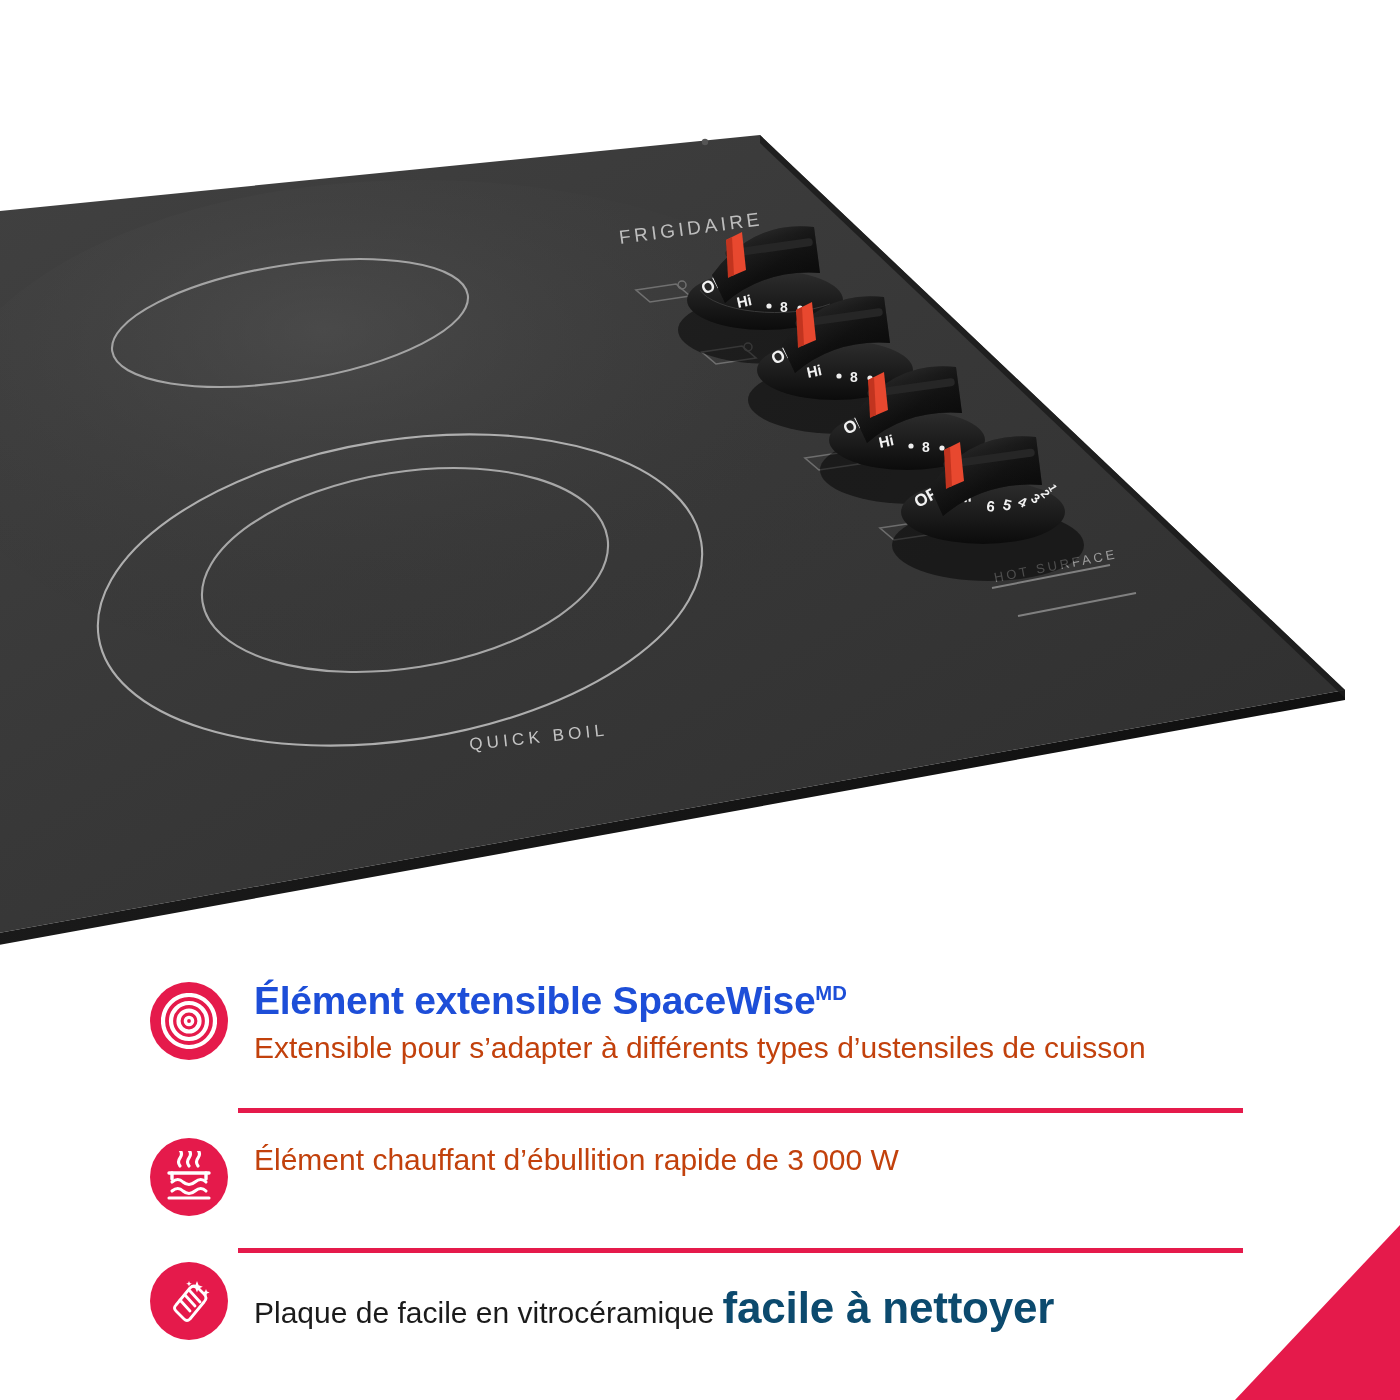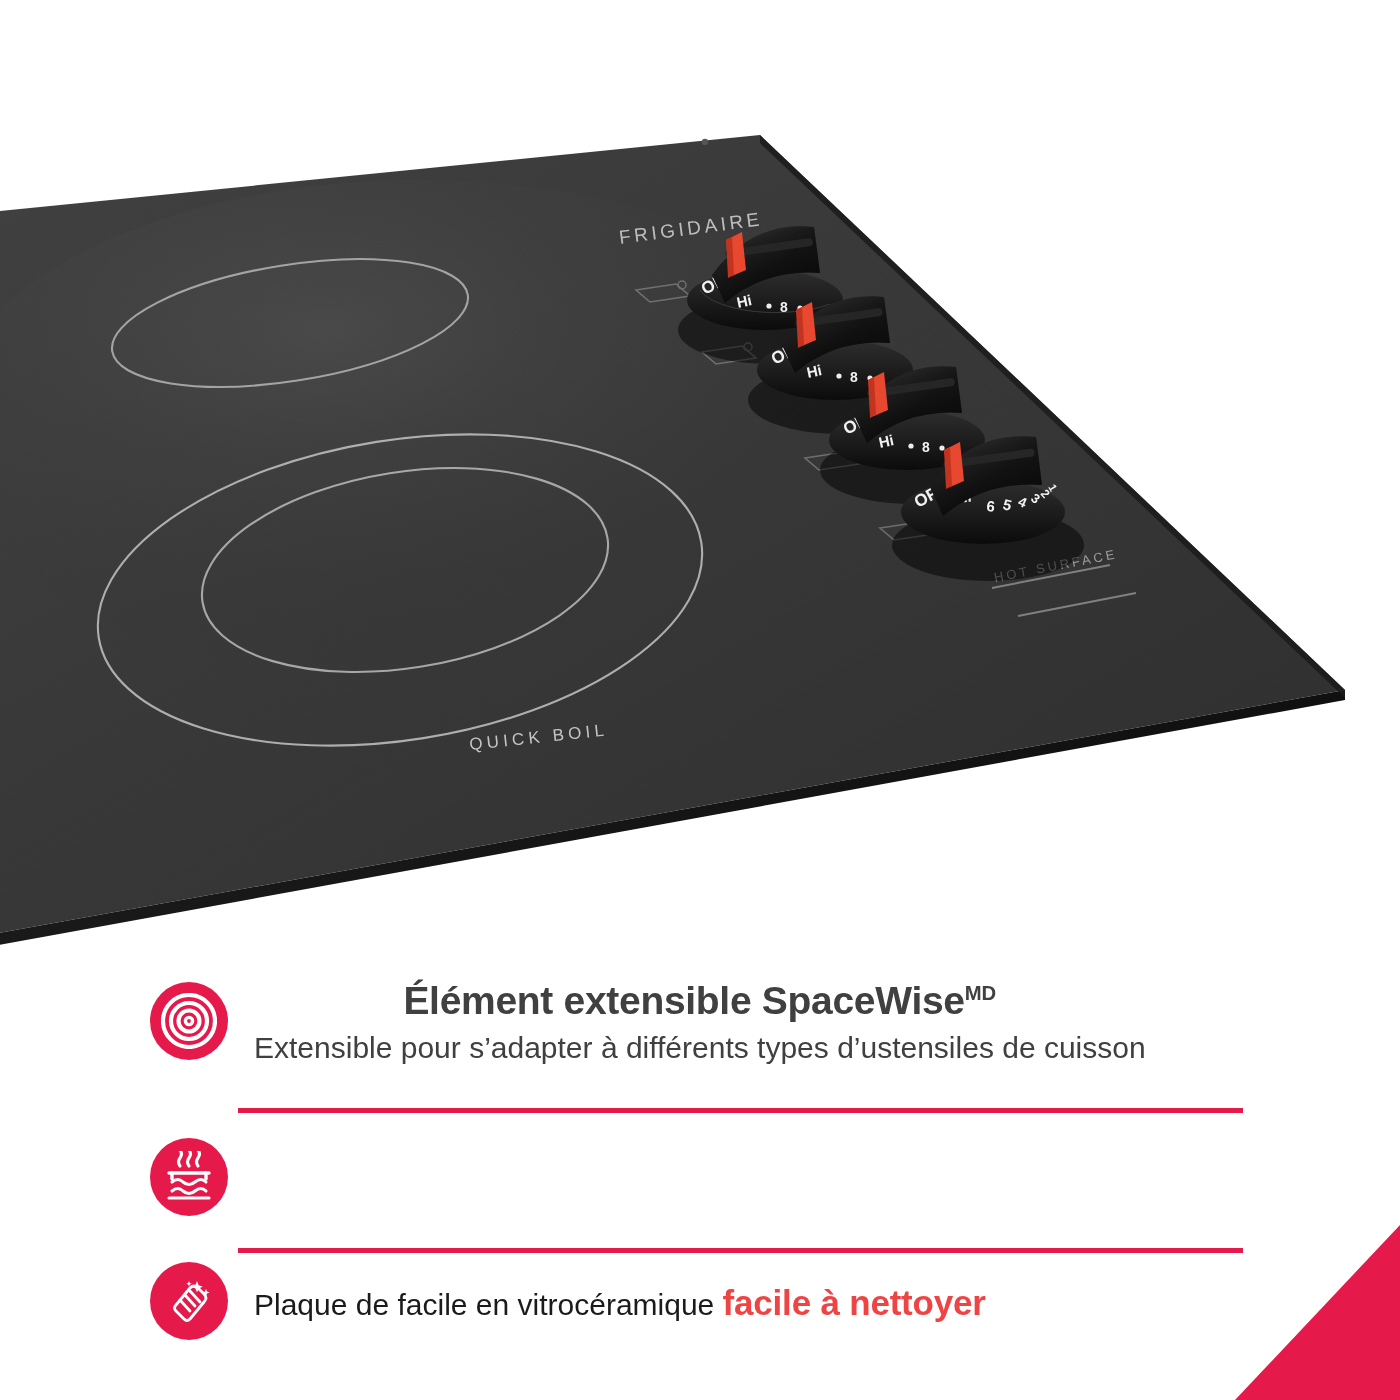--- a/index.html
+++ b/index.html
@@ -63,53 +63,52 @@
   .badge svg { display: block; }
 
   .feature-text {
     margin-left: 26px;
     padding-top: 2px;
   }
 
   .feat-title {
     font-size: 39px;
     font-weight: bold;
-    color: #404040;
+    color: #1d4ed8;
     letter-spacing: -0.3px;
     line-height: 1.08;
     white-space: nowrap;
-    text-align: center;
   }
   .feat-title sup {
     font-size: 0.52em;
     vertical-align: super;
     font-weight: bold;
     letter-spacing: 0;
   }
   .feat-sub {
     font-size: 30px;
-    color: #404040;
+    color: #c2410c;
     line-height: 1.2;
     margin-top: 8px;
     white-space: nowrap;
     font-weight: 400;
   }
   .row-2 .feat-sub { margin-top: 10px; }
 
   .feat-single {
     font-size: 30px;
     color: #1b1b1b;
     line-height: 1.2;
     white-space: nowrap;
     padding-top: 20px;
   }
   .feat-single b {
     font-weight: bold;
-    font-size: 35px;
-    color: #ef4444;
+    font-size: 44px;
+    color: #0c4a6e;
     letter-spacing: -0.2px;
   }
 
   .divider {
     position: absolute;
     left: 238px;
     width: 1005px;
     height: 5px;
     background: #E51A4B;
   }
@@ -324,20 +323,21 @@
           </g>
           <path d="M6,22 h40" stroke="#fff" stroke-width="3.4" stroke-linecap="round" fill="none"></path>
           <path d="M9,22 v6 M43,22 v6" stroke="#fff" stroke-width="3.4" stroke-linecap="round" fill="none"></path>
           <path d="M9,31 q6,-5 11,0 q6,5 12,0 q6,-5 11,0" stroke="#fff" stroke-width="3.1" fill="none" stroke-linecap="round"></path>
           <path d="M9,40 q6,-5 11,0 q6,5 12,0 q6,-5 11,0" stroke="#fff" stroke-width="3.1" fill="none" stroke-linecap="round"></path>
           <path d="M6,47 h40" stroke="#fff" stroke-width="3.1" stroke-linecap="round" fill="none"></path>
         </svg>
       </span>
     </div>
     <div class="feature-text">
+      <div class="feat-sub">Élément chauffant d’ébullition rapide de 3 000 W</div>
     </div>
   </div>
 
   <div class="feature-row row-3">
     <div class="badge">
       <span>
         <svg width="52" height="52" viewBox="0 0 52 52" xmlns="http://www.w3.org/2000/svg">
           <g fill="none" stroke="#fff" stroke-width="2.8" stroke-linejoin="round" stroke-linecap="round">
             <path d="M13,30 L27,13 q4,-4 8,0 l6,6 q4,4 0,8 L27,44 q-3,3 -6,0 l-8,-8 q-3,-3 0,-6 z"></path>
             <path d="M22,20 l10,11 M27,16 l10,11 M17,25 l10,11"></path>

